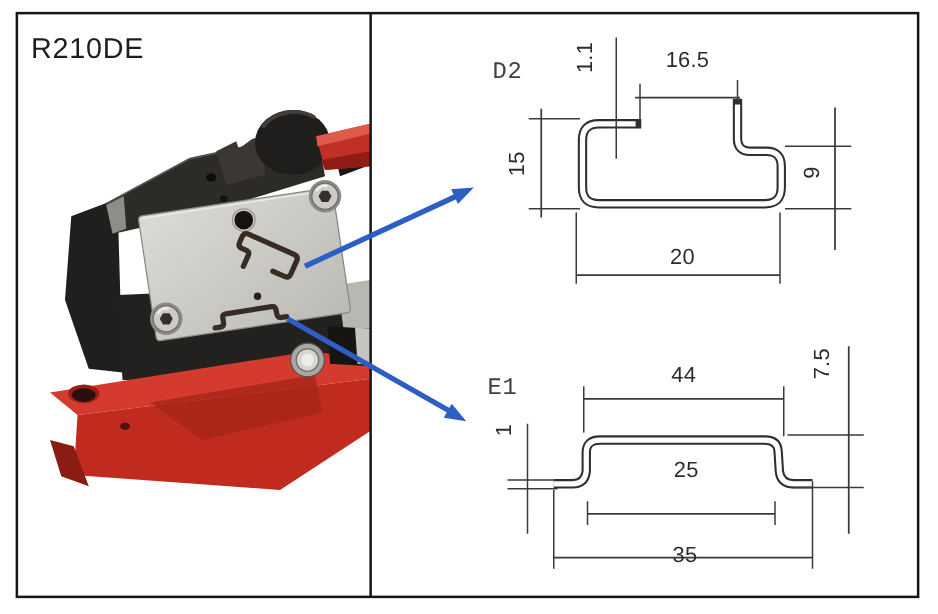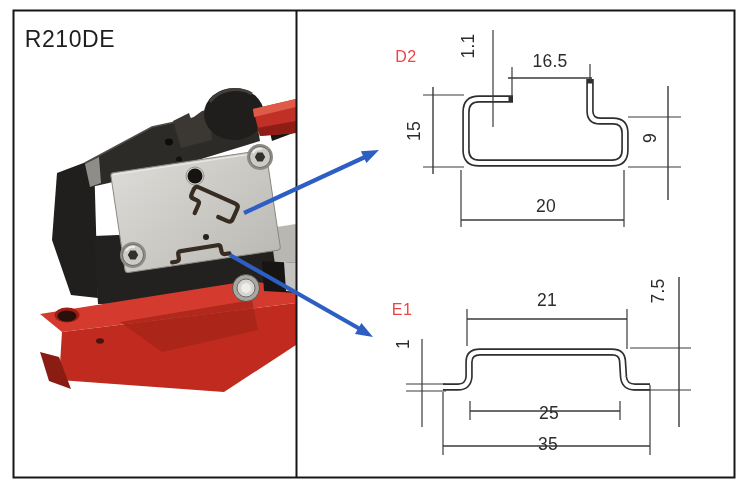--- a/index.html
+++ b/index.html
@@ -2,21 +2,21 @@
 <html><head>
 <meta charset="utf-8">
 <style>
   html,body{margin:0;padding:0;background:#ffffff;}
   #stage{position:relative;width:750px;height:491px;background:#ffffff;overflow:hidden;
          font-family:"Liberation Sans",sans-serif;}
   #scene{position:absolute;left:0;top:0;}
   .txt{position:absolute;transform:translate(-50%,-50%);white-space:nowrap;
        font-family:"Liberation Sans",sans-serif;color:#2c2c2c;font-size:17.5px;letter-spacing:.2px;}
   .rot{transform:translate(-50%,-50%) rotate(-90deg);}
-  .blueLabel{color:#ef4444;font-size:16px;letter-spacing:.5px;}
+  .blueLabel{color:#404040;font-size:19px;letter-spacing:.5px;font-family:Liberation Mono, monospace;}
   .product{color:#1e1e1e;font-size:23px;letter-spacing:.6px;}
   .profDark{stroke:#2f2f2f;stroke-width:7.5;fill:none;}
   .profWhite{stroke:#ffffff;stroke-width:4.2;fill:none;}
   .dimLine{stroke:#3a3a3a;stroke-width:1.4;}
   .thinLine{stroke:#3a3a3a;stroke-width:1.2;}
   .arrowLine{stroke:#2d5ec4;stroke-width:4.2;}
   .arrowHead{fill:#2d5ec4;}
 </style>
 </head>
 <body>
@@ -149,24 +149,24 @@
       <line class="arrowLine" x1="230" y1="255" x2="360" y2="329"></line>
       <polygon class="arrowHead" points="373,337 355,334.1 361.4,322.9"></polygon>
     </g>
   </g>
 </svg>
 
   <span class="txt product" style="left:70px;top:39px">R210DE</span>
 
   <span class="txt blueLabel" style="left:406px;top:57px">D2</span>
   <span class="txt rot" style="left:468px;top:46px">1.1</span>
-  <span class="txt" style="left:550px;top:61px">16.5</span>
+  <span class="txt" style="left:550px;top:48px">16.5</span>
   <span class="txt rot" style="left:414px;top:131px">15</span>
   <span class="txt rot" style="left:650px;top:138px">9</span>
   <span class="txt" style="left:546px;top:206px">20</span>
 
   <span class="txt blueLabel" style="left:402px;top:310px">E1</span>
-  <span class="txt" style="left:547px;top:300px">21</span>
+  <span class="txt" style="left:547px;top:300px">44</span>
   <span class="txt rot" style="left:658px;top:291px">7.5</span>
   <span class="txt rot" style="left:403px;top:344px">1</span>
-  <span class="txt" style="left:549px;top:413px">25</span>
+  <span class="txt" style="left:549px;top:376px">25</span>
   <span class="txt" style="left:548px;top:444px">35</span>
 </div>
 
 </body></html>

